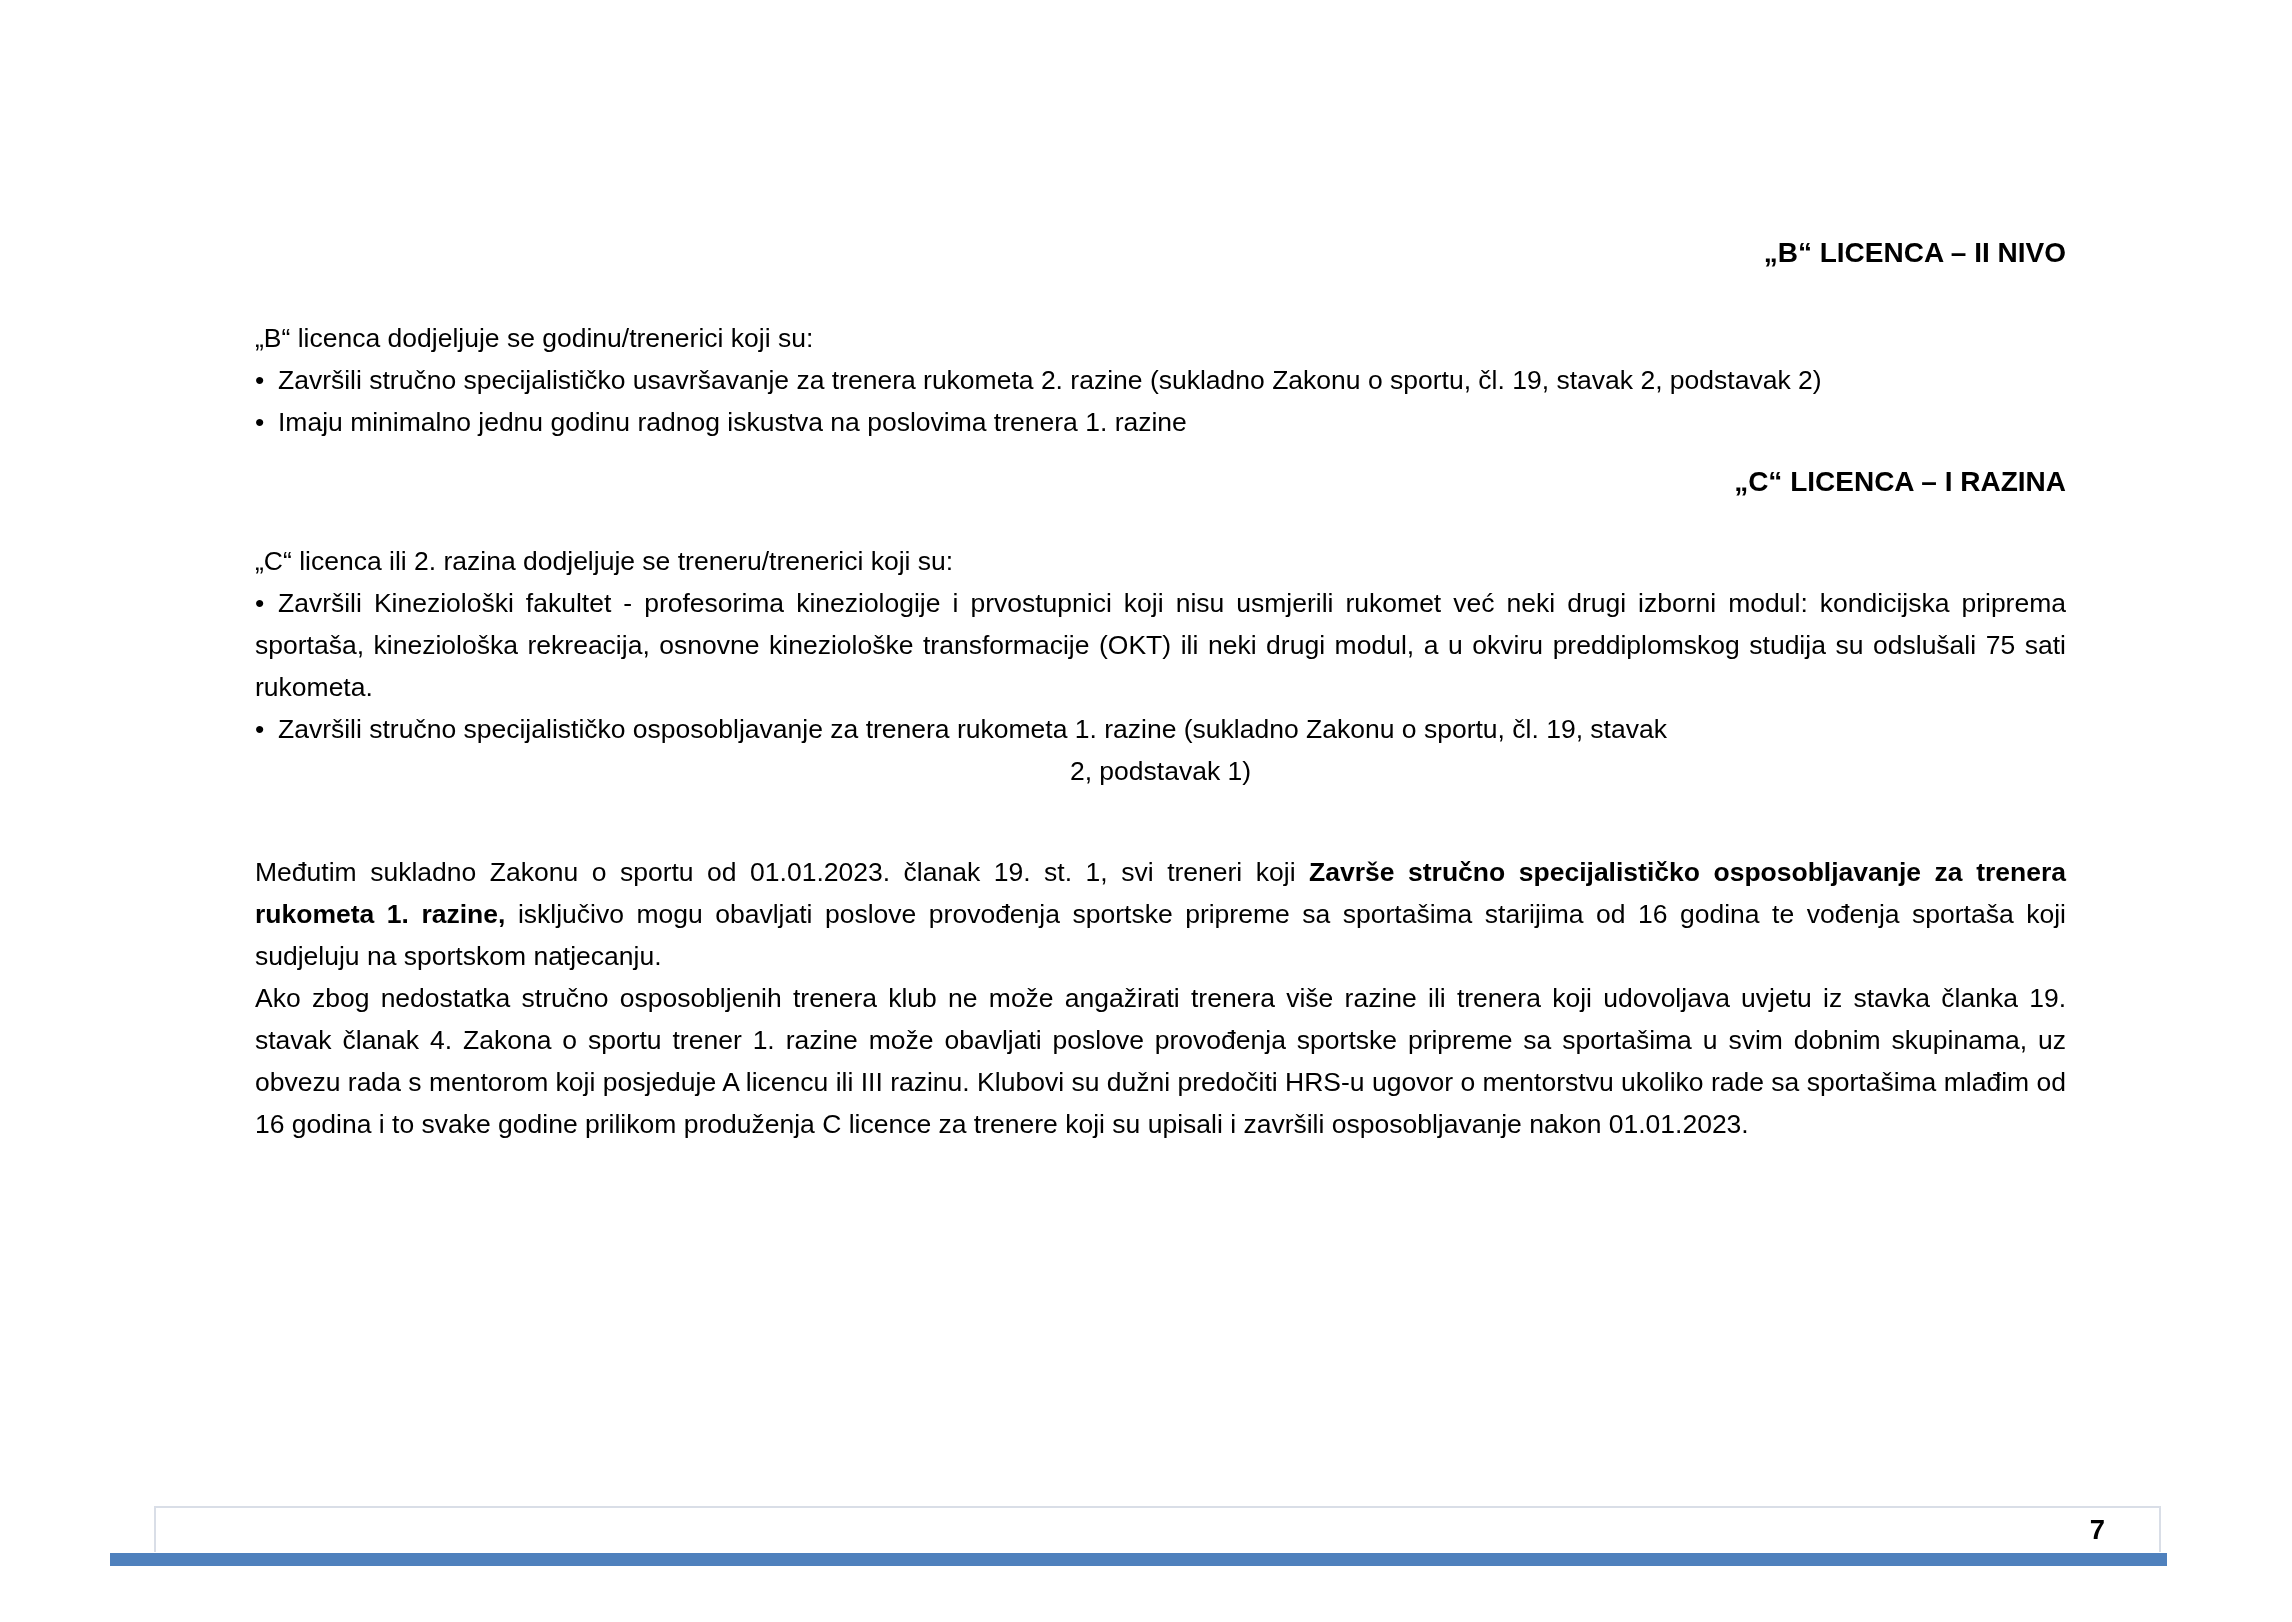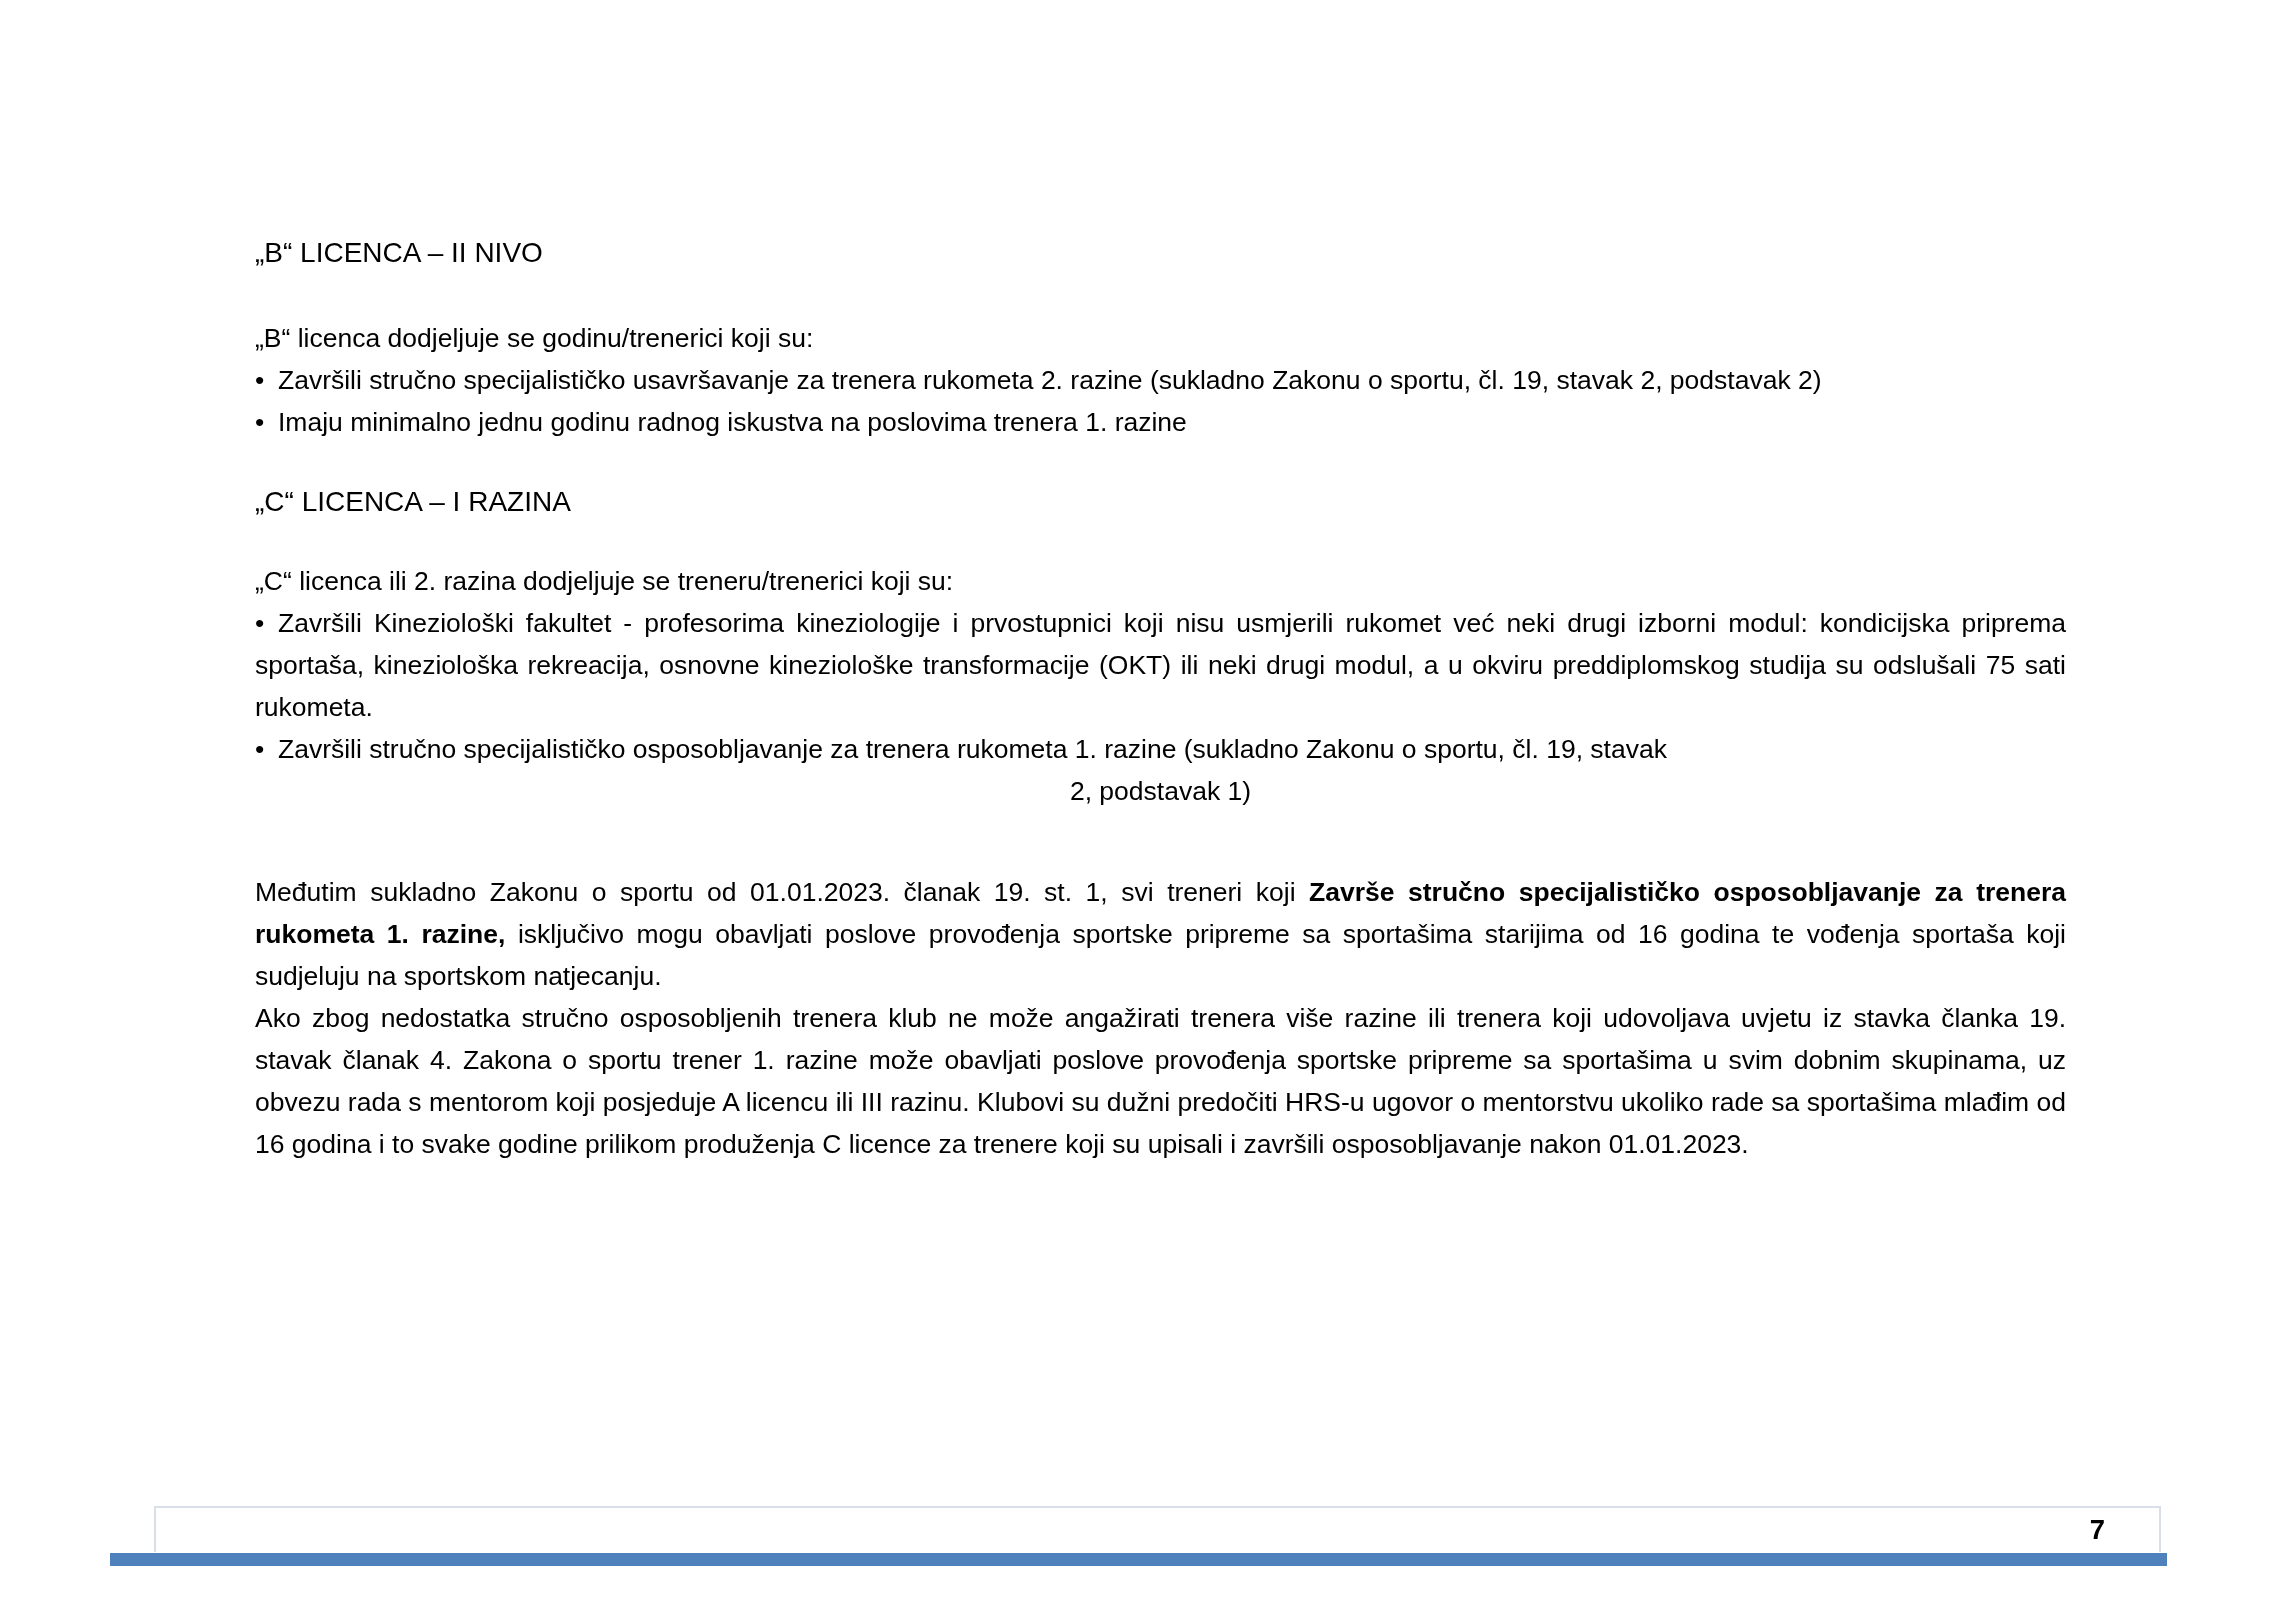--- a/index.html
+++ b/index.html
@@ -14,26 +14,26 @@
   }
   .content {
     position: absolute;
     left: 255px;
     top: 232px;
     width: 1811px;
     font-size: 26.5px;
     line-height: 42px;
   }
   .doc-title {
-    text-align: left;
-    font-weight: normal;
+    text-align: right;
+    font-weight: bold;
     font-size: 28px;
   }
   .title-b { margin-bottom: 43px; }
-  .title-c { margin-top: 38px; margin-bottom: 37px; }
+  .title-c { margin-top: 18px; margin-bottom: 37px; }
   .intro { text-align: left; }
   .bullet-row { text-align: left; }
   .bullet-row.justified { text-align: justify; }
   .bullet-glyph { padding-right: 13.7px; }
   .continuation-line { text-align: center; }
   .para-mandate { margin-top: 59px; text-align: justify; }
   .para-mentor { text-align: justify; }
   .bold-run { font-weight: bold; }
   .footer-box {
     position: absolute;

